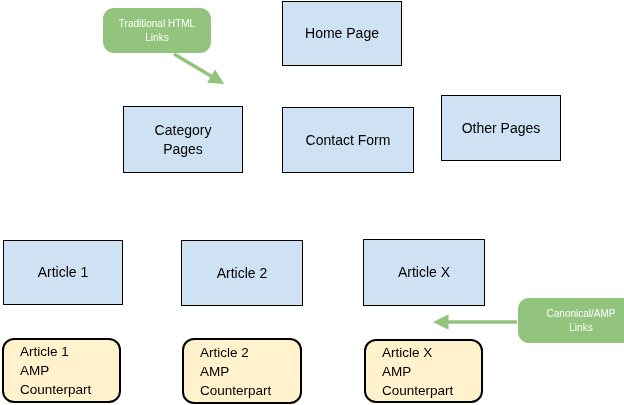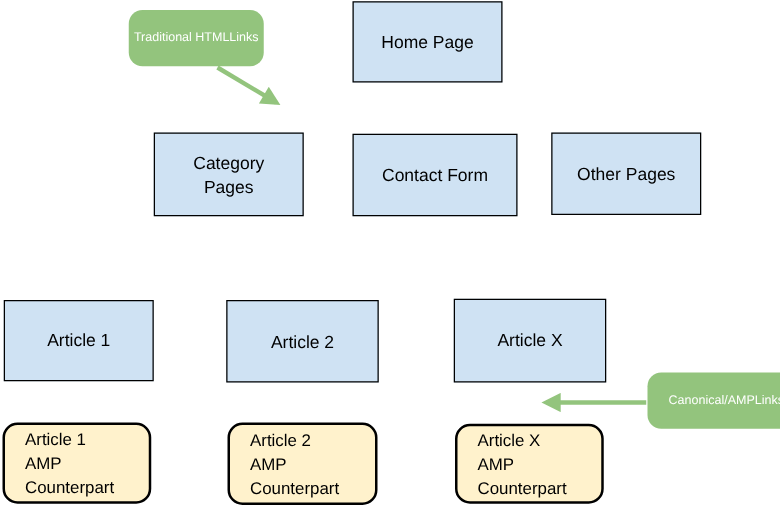--- a/index.html
+++ b/index.html
@@ -42,21 +42,21 @@
   }
   .annotation {
     position: absolute;
     box-sizing: border-box;
     background: var(--c-annotation_fill, #93c47d);
     border-radius: 11px;
     color: var(--c-annotation_text, #ffffff);
     font-size: 10px;
     line-height: 14px;
     display: flex;
-    flex-direction: row;
+    flex-direction: column;
     align-items: center;
     justify-content: center;
     text-align: center;
   }
   .arrows {
     position: absolute;
     left: 0; top: 0;
     pointer-events: none;
   }
   .arrow-line { stroke: var(--c-arrow, #93c47d); stroke-width: 3.5; fill: none; }
@@ -72,21 +72,21 @@
   </div>
 
   <div class="node" style="left:123px; top:106px; width:120px; height:67px;">
     <span class="lbl">Category Pages</span>
   </div>
 
   <div class="node" style="left:282px; top:107px; width:132px; height:66px;justify-content:center;">
     <span class="lbl">Contact Form</span>
   </div>
 
-  <div class="node" style="left:441px; top:106px; width:120px; height:66px;">
+  <div class="node" style="left:441px; top:95px; width:120px; height:66px;">
     <span class="lbl">Other Pages</span>
   </div>
 
   <div class="node" style="left:3px; top:240px; width:120px; height:65px;">
     <span class="lbl">Article 1</span>
   </div>
 
   <div class="node" style="left:181px; top:240px; width:122px; height:66px;">
     <span class="lbl">Article 2</span>
   </div>

